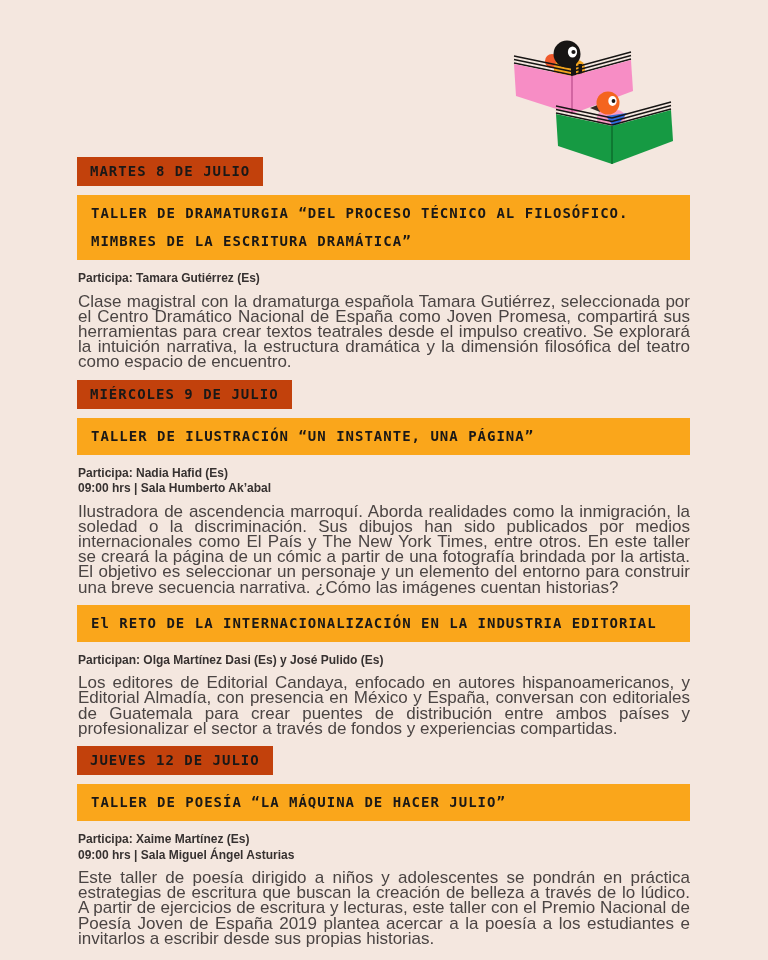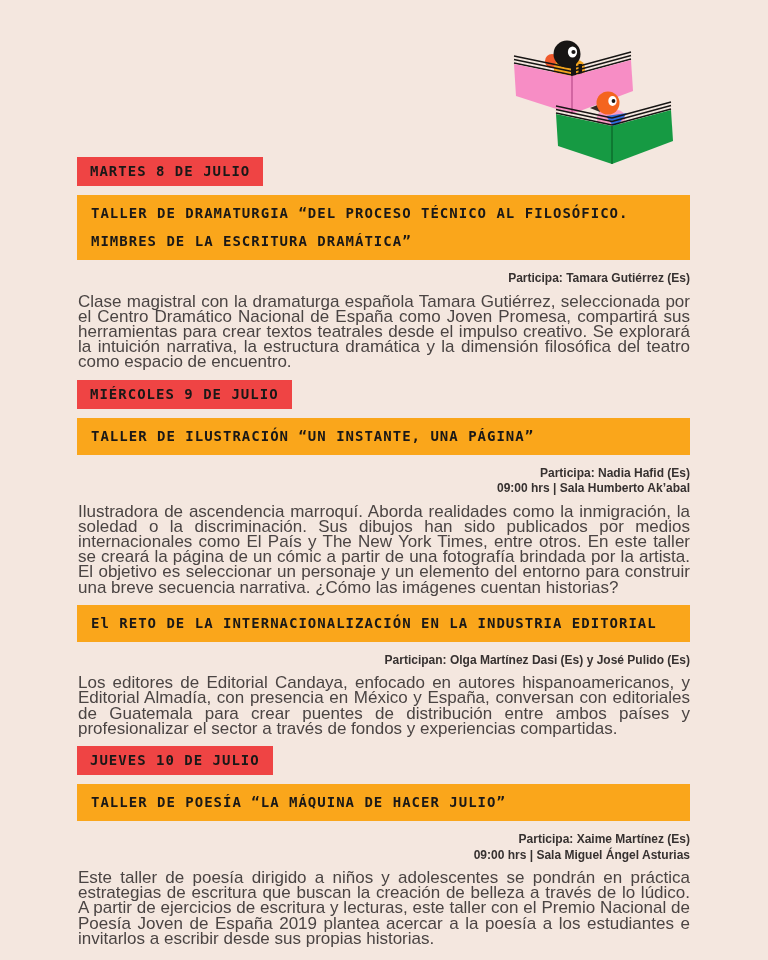--- a/index.html
+++ b/index.html
@@ -25,21 +25,21 @@
     position: absolute;
     left: 77px;
     top: 157px;
     width: 613px;
   }
 
   section.day { margin: 0 0 3px 0; }
 
   .date-label {
     display: inline-block;
-    background: #ef4444;
+    background: #c2410c;
     color: #1A1817;
     font-family: "DejaVu Sans Mono", monospace;
     font-weight: bold;
     font-size: 14px;
     letter-spacing: 1px;
     padding: 6px 13px 7px 13px;
     margin: 0 0 9px 0;
   }
 
   .event-title {
@@ -54,21 +54,20 @@
     margin: 0 0 11px 0;
     white-space: pre-line;
   }
 
   .event-meta {
     color: #363130;
     font-size: 12px;
     font-weight: bold;
     line-height: 15.5px;
     margin: 0 0 7px 1px;
-    text-align: right;
   }
   .event-meta div { margin: 0; }
 
   .event-desc {
     color: #4A4443;
     font-size: 17px;
     line-height: 15.2px;
     text-align: justify;
     margin: 0 0 10px 1px;
   }
@@ -142,21 +141,21 @@
     <article>
       <div class="event-title">El RETO DE LA INTERNACIONALIZACIÓN EN LA INDUSTRIA EDITORIAL</div>
       <div class="event-meta">
         <div>Participan: Olga Martínez Dasi (Es) y José Pulido (Es)</div>
       </div>
       <p class="event-desc">Los editores de Editorial Candaya, enfocado en autores hispanoamericanos, y Editorial Almadía, con presencia en México y España, conversan con editoriales de Guatemala para crear puentes de distribución entre ambos países y profesionalizar el sector a través de fondos y experiencias compartidas.</p>
     </article>
   </section>
 
   <section class="day">
-    <div class="date-label">JUEVES 10 DE JULIO</div>
+    <div class="date-label">JUEVES 12 DE JULIO</div>
 
     <article>
       <div class="event-title">TALLER DE POESÍA “LA MÁQUINA DE HACER JULIO”</div>
       <div class="event-meta">
         <div>Participa: Xaime Martínez (Es)</div>
         <div>09:00 hrs | Sala Miguel Ángel Asturias</div>
       </div>
       <p class="event-desc">Este taller de poesía dirigido a niños y adolescentes se pondrán en práctica estrategias de escritura que buscan la creación de belleza a través de lo lúdico. A partir de ejercicios de escritura y lecturas, este taller con el Premio Nacional de Poesía Joven de España 2019 plantea acercar a la poesía a los estudiantes e invitarlos a escribir desde sus propias historias.</p>
     </article>
   </section>

